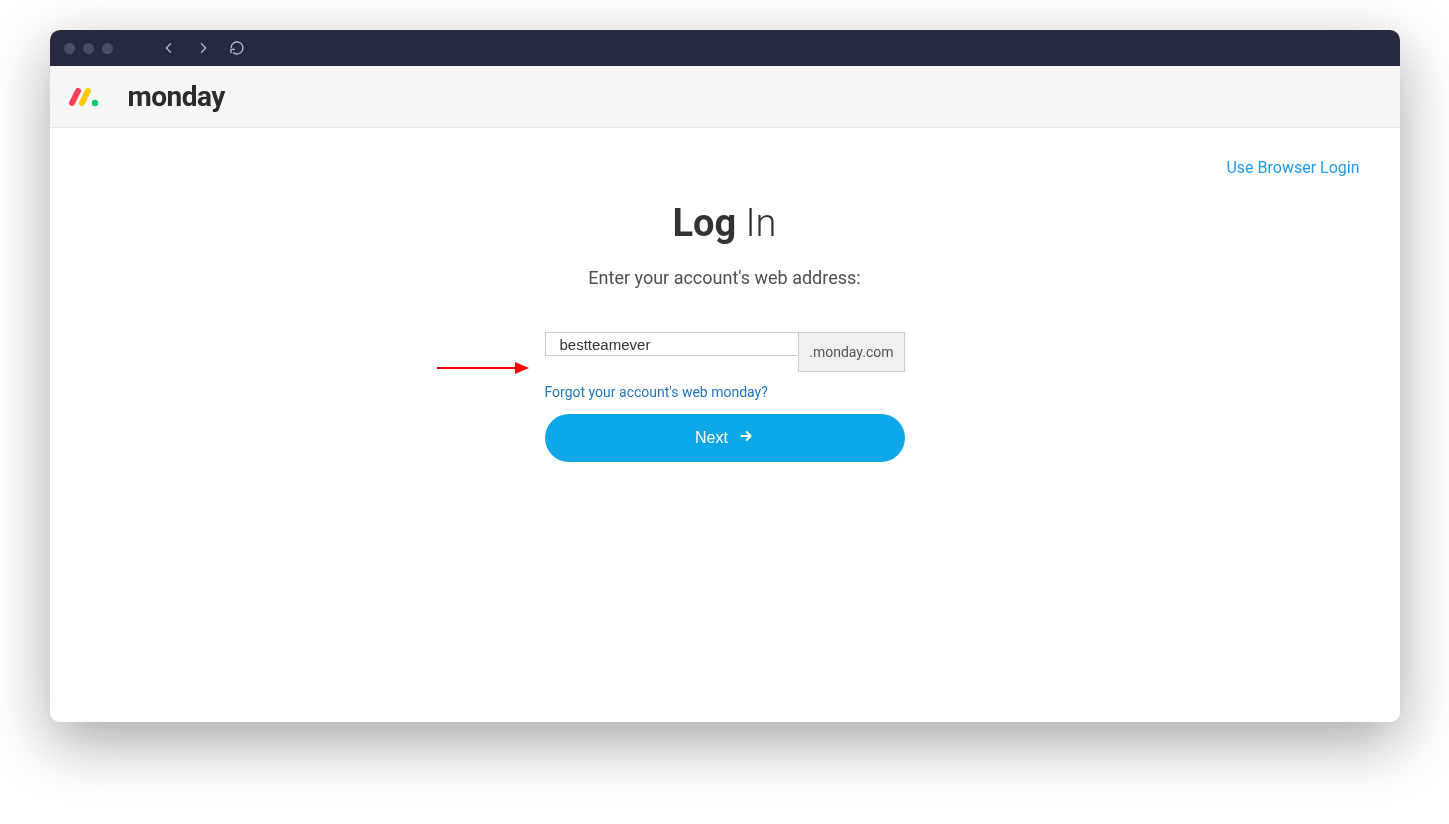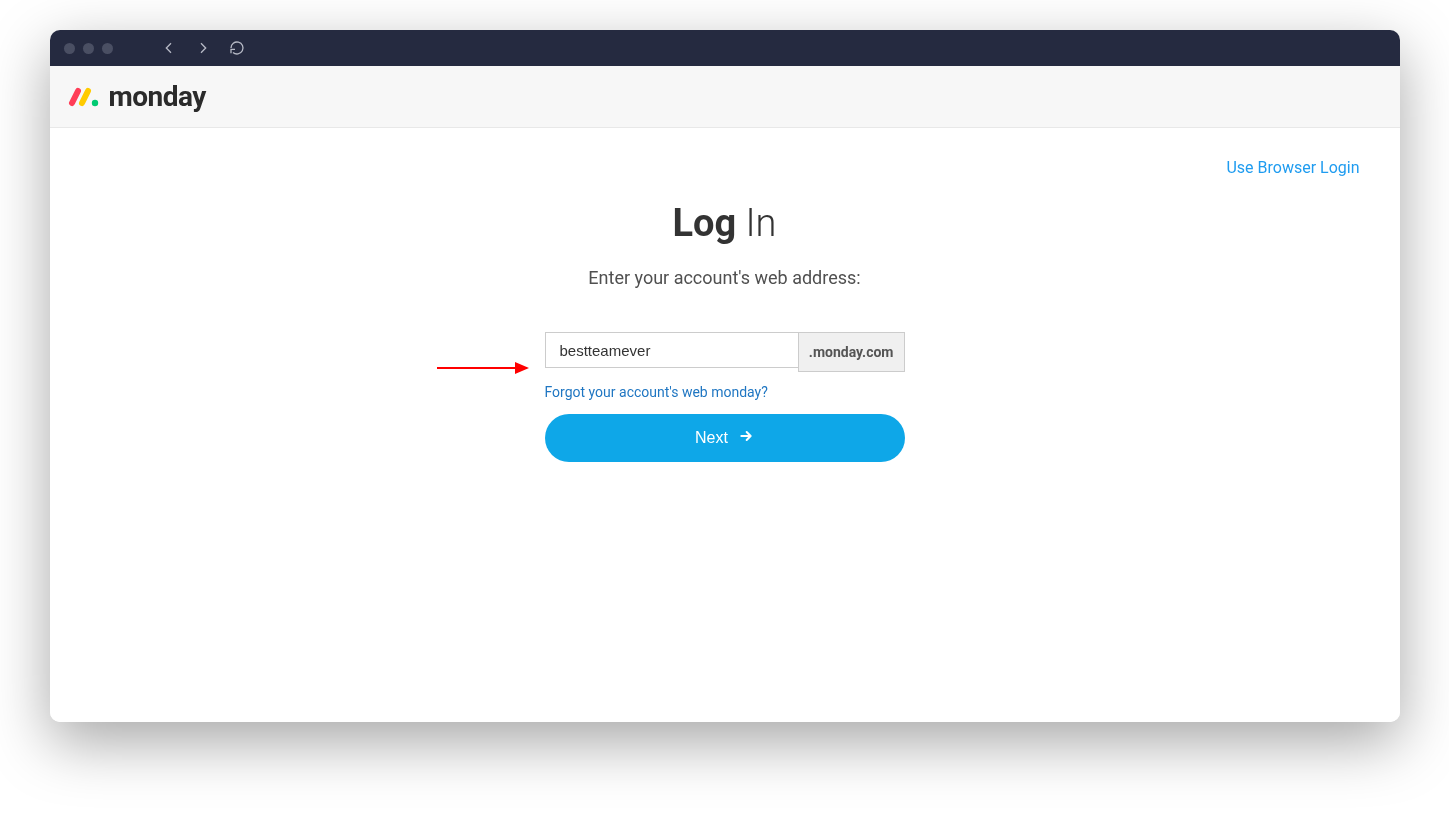--- a/index.html
+++ b/index.html
@@ -63,21 +63,21 @@
       fill: none;
     }
     .header {
       background: #f7f7f7;
       border-bottom: 1px solid #e8e8e8;
       padding: 14px 18px;
     }
     .logo {
       display: flex;
       align-items: center;
-      gap: 5px;
+      gap: 24px;
     }
     .logo-mark {
       display: flex;
       gap: 0;
     }
     .logo-text {
       font-size: 28px;
       font-weight: 700;
       color: #2b2b2b;
       letter-spacing: -0.5px;
@@ -118,39 +118,38 @@
       margin-bottom: 44px;
       font-weight: 400;
     }
     .input-row {
       display: flex;
       width: 100%;
       margin-bottom: 12px;
     }
     .subdomain-input {
       flex: 1;
-      height: 36px;
+      height: 24px;
       border: 1px solid #ccc;
       border-right: none;
       padding: 0 14px;
       font-size: 15px;
       color: #333;
       outline: none;
       text-align: left;
     }
     .domain-suffix {
       height: 40px;
       border: 1px solid #ccc;
       background: #f0f0f0;
       padding: 16px 10px;
       font-size: 14px;
       color: #555;
       display: flex;
       align-items: center;
-      font-weight: bold;
     }
     .forgot-link {
       text-align: left;
       font-size: 14px;
       margin-bottom: 14px;
     }
     .forgot-link a {
       color: #1f76c2;
       text-decoration: none;
       cursor: pointer;

